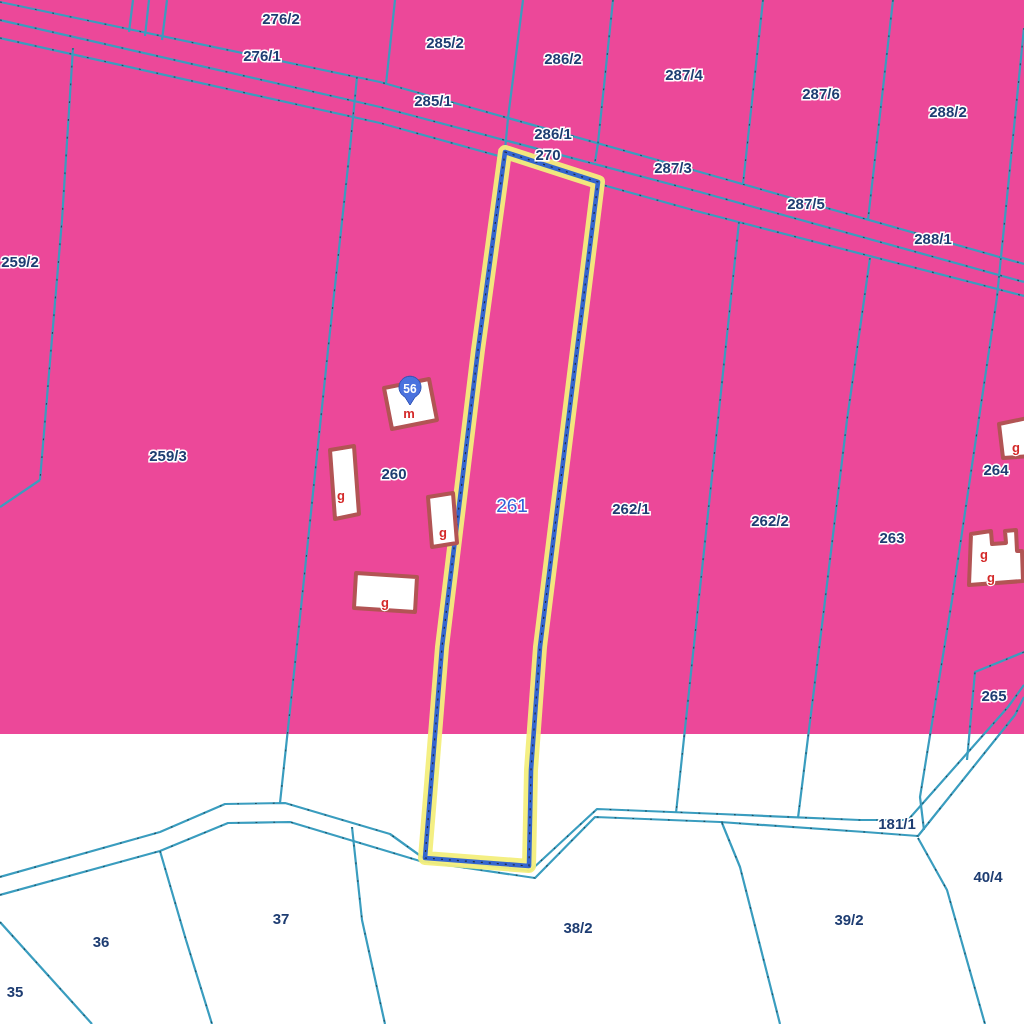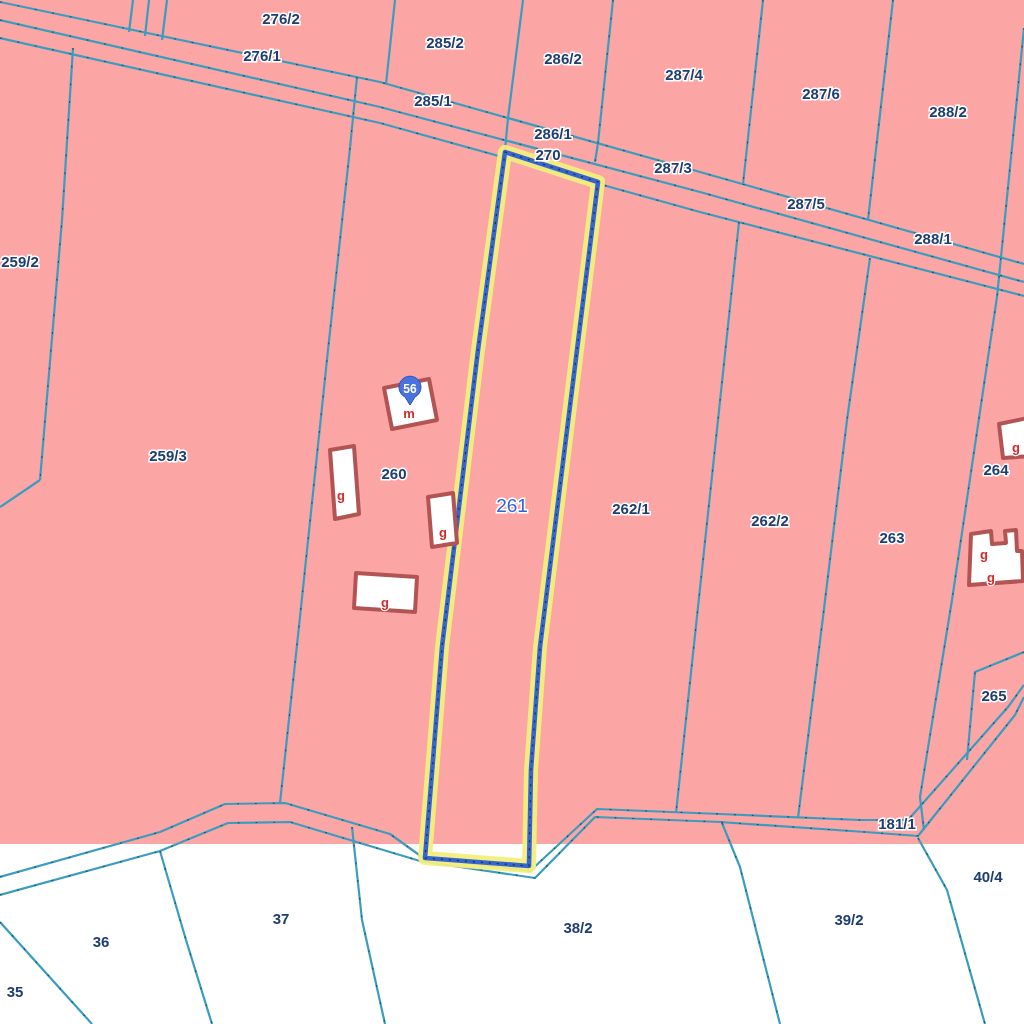--- a/index.html
+++ b/index.html
@@ -7,22 +7,22 @@
     padding: 0;
     width: 1024px;
     height: 1024px;
     overflow: hidden;
     background: #ffffff;
     font-family: "Liberation Sans", sans-serif;
   }
   .stage {
     position: relative;
     width: 1024px;
-    height: 844px;
-    background: #fca5a5;
+    height: 734px;
+    background: #ec4899;
   }
   svg { display: block; }
   text { user-select: none; }
 </style>
 </head>
 <body>
 
 <div class="stage">
   <svg id="map-svg" width="1024" height="1024" viewBox="0 0 1024 1024" xmlns="http://www.w3.org/2000/svg">
       <g>

